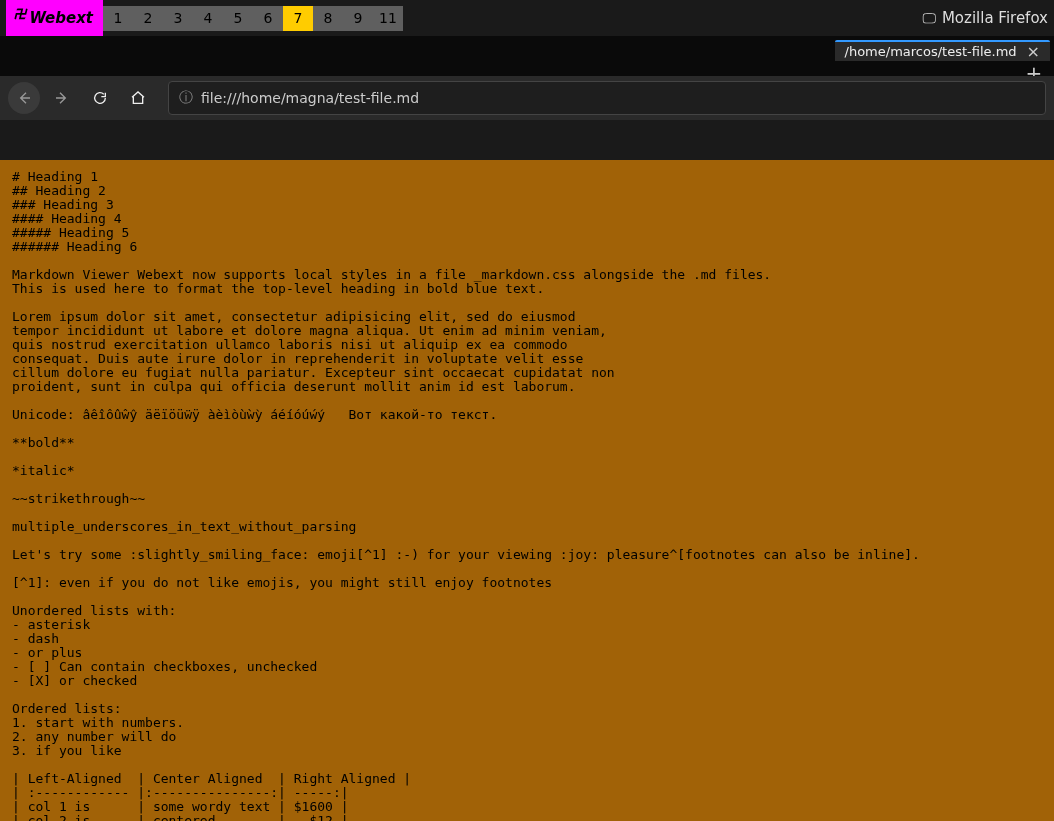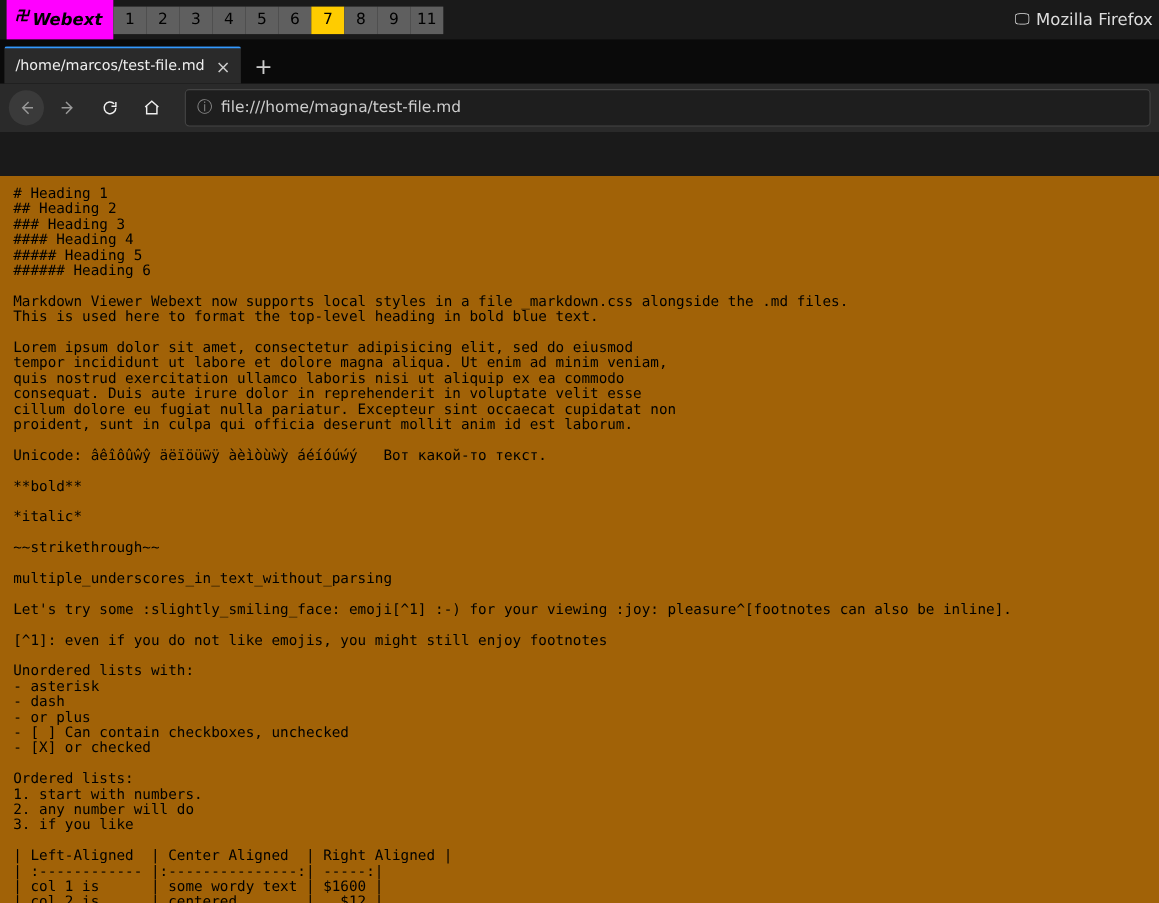--- a/index.html
+++ b/index.html
@@ -11,21 +11,21 @@
   .wm-left { display: flex; align-items: center; gap: 0; }
   .wm-distro { background: #ff00ff; color: #000; font-weight: bold; font-style: italic; padding: 3px 10px 3px 8px; display: flex; align-items: center; gap: 4px; font-size: 15px; }
   .wm-distro-icon { font-size: 15px; }
   .wm-ws { width: 30px; height: 25px; display: flex; align-items: center; justify-content: center; font-size: 14px; color: #000; background: #5f5f5f; font-weight: 500; }
   .wm-ws.active { background: #ffcc00; }
   .wm-right { margin-left: auto; display: flex; align-items: center; gap: 6px; color: #ddd; font-size: 15px; }
   .wm-right-icon { font-size: 14px; }
 
   
   .ff-chrome { background: #111; display: flex; flex-direction: column; }
-  .tabbar { height: 40px; display: flex; align-items: flex-end; padding: 4px 4px 0 4px; background: #0a0a0a; }
+  .tabbar { height: 40px; display: flex; align-items: flex-end; padding: 4px 4px 0 4px; background: #0a0a0a; flex-direction: column; }
   .tab { background: #2a2a2a; color: #eee; height: 34px; border-top: 2px solid #3399ff; display: flex; align-items: center; padding: 0 10px; gap: 10px; font-size: 13px; min-width: 200px; border-radius: 2px 2px 0 0; }
   .tab-close { color: #ccc; font-size: 16px; margin-left: auto; cursor: pointer; }
   .newtab { width: 32px; height: 32px; display: flex; align-items: center; justify-content: center; color: #ccc; font-size: 20px; margin-left: 4px; }
 
   .toolbar { height: 44px; background: #2a2a2a; display: flex; align-items: center; padding: 0 8px; gap: 6px; }
   .navbtn { width: 32px; height: 32px; border-radius: 50%; display: flex; align-items: center; justify-content: center; color: #999; }
   .navbtn.enabled { color: #eee; }
   .navbtn.back { background: #3a3a3a; }
   .navbtn svg { width: 16px; height: 16px; }
   .urlbar { flex: 1; margin-left: 8px; background: #1e1e1e; border: 1px solid #444; border-radius: 4px; height: 34px; display: flex; align-items: center; padding: 0 10px; gap: 8px; color: #ccc; font-size: 14px; }

